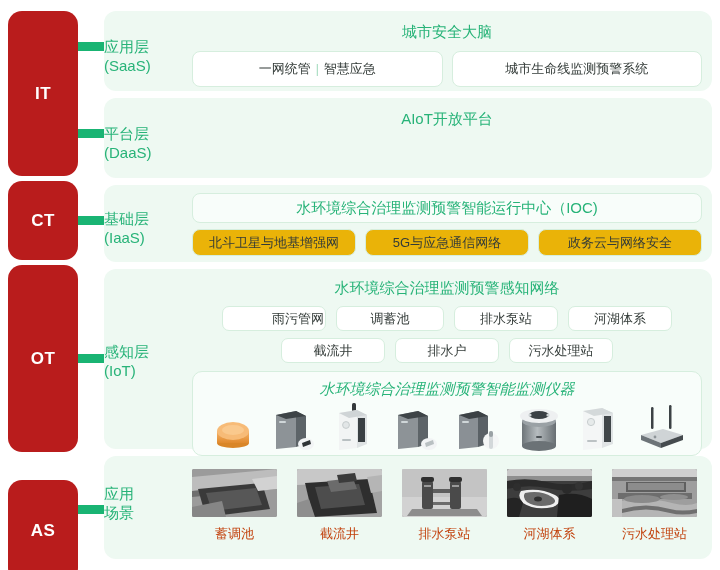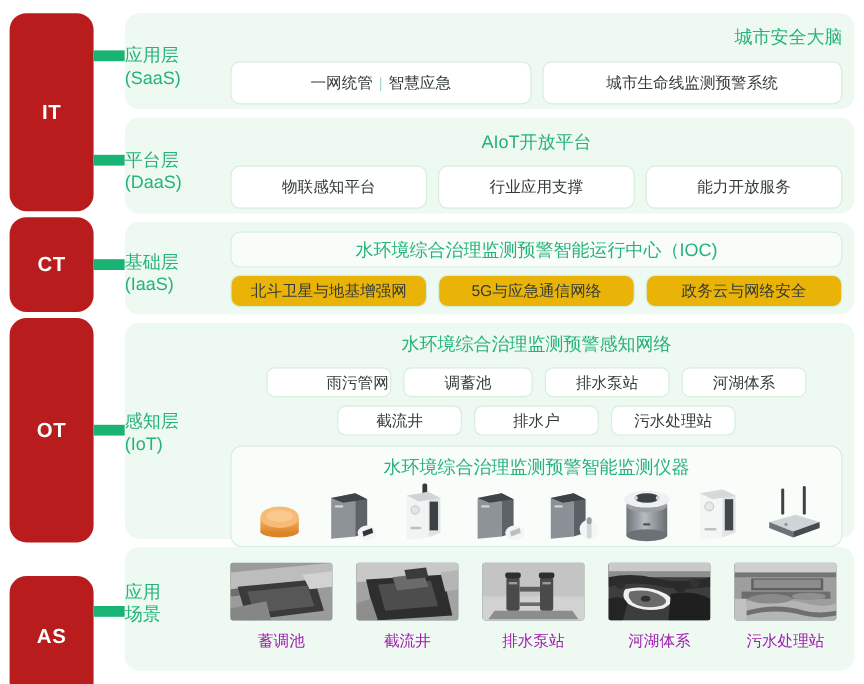--- a/index.html
+++ b/index.html
@@ -78,21 +78,21 @@
   .dev{position:relative;width:56px;height:54px;}
 
   
   .scenes{display:flex;gap:20px;}
   .scene{width:85px;}
   .thumb{
     width:85px;height:48px;border-radius:2px;overflow:hidden;position:relative;
     background:#8b8b8b;
   }
   .scene .cap{
-    text-align:center;font-size:13px;color:#a21caf;margin-top:8px;
+    text-align:center;font-size:13px;color:#c2410c;margin-top:8px;
   }
 </style>
 </head>
 <body>
 
 <div id="stage">
 
   <div class="pillar" style="top:11px;height:165px;">
     <span>IT</span>
   </div>
@@ -113,52 +113,41 @@
     <span>AS</span>
   </div>
   <div class="connector" style="top:505px;"></div>
 
   <div class="panel" style="top:11px;height:80px;">
     <div class="rowlabel" style="top:26px;">
       <span>应用层</span>
       <span class="l2">(SaaS)</span>
     </div>
     <div class="content">
-      <div class="sectitle" style="margin-top:13px;text-align:right;">城市安全大脑</div>
+      <div class="sectitle" style="margin-top:13px;">城市安全大脑</div>
       <div class="boxrow" style="margin-top:12px;height:36px;">
         <div class="obox">
           <span>一网统管</span>
           <span class="sep">|</span>
           <span>智慧应急</span>
         </div>
         <div class="obox">
           <span>城市生命线监测预警系统</span>
         </div>
       </div>
     </div>
   </div>
 
   <div class="panel" style="top:98px;height:80px;">
     <div class="rowlabel" style="top:26px;">
       <span>平台层</span>
       <span class="l2">(DaaS)</span>
     </div>
     <div class="content">
       <div class="sectitle" style="margin-top:13px;">AIoT开放平台</div>
-      <div class="boxrow" style="margin-top:12px;height:36px;">
-        <div class="obox">
-          <span>物联感知平台</span>
-        </div>
-        <div class="obox">
-          <span>行业应用支撑</span>
-        </div>
-        <div class="obox">
-          <span>能力开放服务</span>
-        </div>
-      </div>
     </div>
   </div>
 
   <div class="panel" style="top:185px;height:77px;">
     <div class="rowlabel" style="top:24px;">
       <span>基础层</span>
       <span class="l2">(IaaS)</span>
     </div>
     <div class="content">
       <div class="wide" style="margin-top:8px;height:30px;">
@@ -207,21 +196,21 @@
         </div>
         <div class="pill" style="width:104px;">
           <span>排水户</span>
         </div>
         <div class="pill" style="width:104px;">
           <span>污水处理站</span>
         </div>
       </div>
 
       <div class="devbox" style="margin-top:8px;height:85px;">
-        <div class="devtitle" style="margin-top:8px;">水环境综合治理监测预警智能监测仪器</div>
+        <div class="devtitle" style="margin-top:8px;font-style:italic;">水环境综合治理监测预警智能监测仪器</div>
         <div class="devstrip">
 
           <div class="dev">
             <svg width="56" height="54" viewBox="0 0 56 54">
               <defs>
                   <linearGradient id="og" x1="0" y1="0" x2="0" y2="1">
                 <stop offset="0" stop-color="#f7b469"></stop>
                     <stop offset="1" stop-color="#e08a2e"></stop>
               </linearGradient>
                 </defs>

